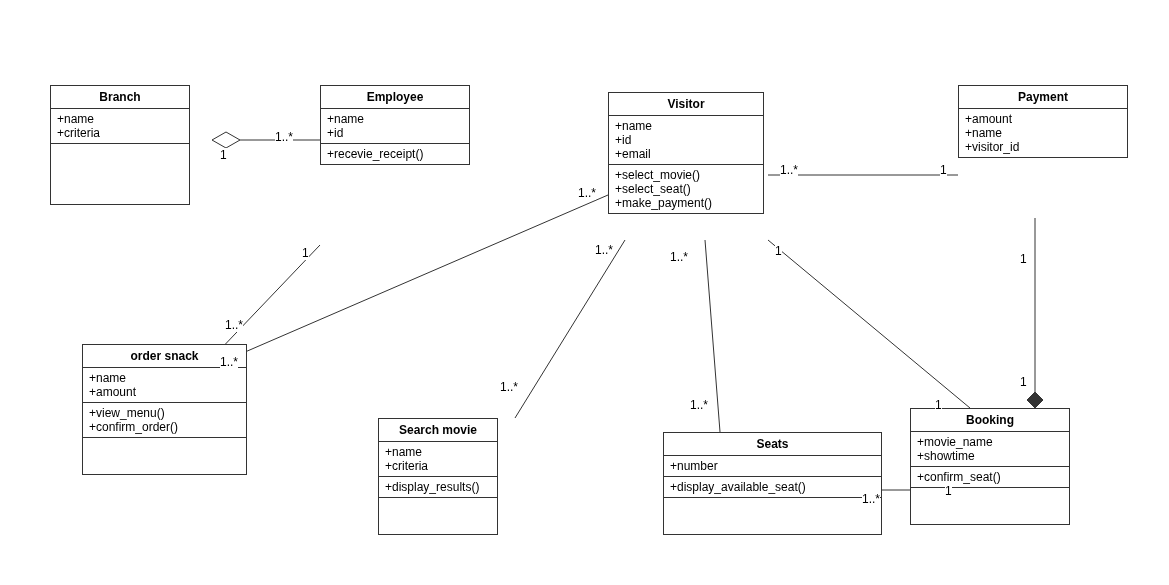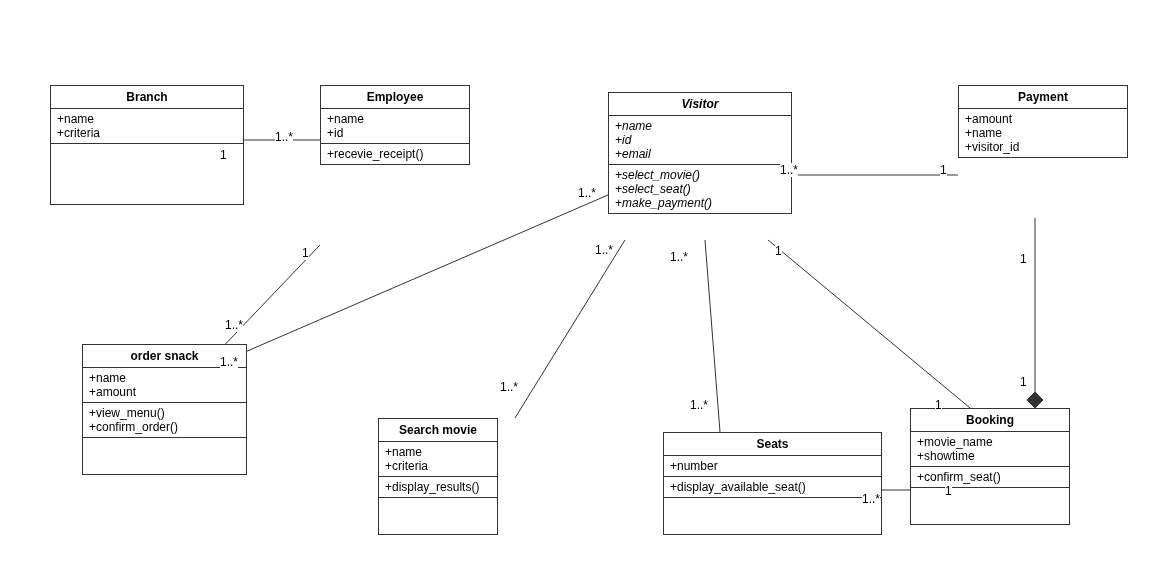--- a/index.html
+++ b/index.html
@@ -65,41 +65,41 @@
   <line x1="705" y1="240" x2="720" y2="432" stroke="#333"></line>
 
   <line x1="768" y1="240" x2="970" y2="408" stroke="#333"></line>
 
   <line x1="858" y1="490" x2="962" y2="490" stroke="#333"></line>
 
   <line x1="1035" y1="218" x2="1035" y2="392" stroke="#333"></line>
   <polygon points="1035,392 1027,400 1035,408 1043,400" fill="#333" stroke="#333"></polygon>
 </svg>
 
-<div class="class-box" style="left:50px; top:85px; width:194px; height:120px;">
+<div class="class-box" style="left:50px; top:85px; width:140px; height:120px;">
   <div class="class-title">Branch</div>
   <div class="class-section">
     <div class="attr">+name</div>
     <div class="attr">+criteria</div>
   </div>
   <div class="class-section" style="min-height:40px;"></div>
 </div>
 
 <div class="class-box" style="left:320px; top:85px; width:150px;">
   <div class="class-title">Employee</div>
   <div class="class-section">
     <div class="attr">+name</div>
     <div class="attr">+id</div>
   </div>
   <div class="class-section">
     <div class="attr">+recevie_receipt()</div>
   </div>
 </div>
 
-<div class="class-box" style="left:608px; top:92px; width:184px;font-style:italic;">
+<div class="class-box" style="left:608px; top:92px; width:156px;">
   <div class="class-title">Visitor</div>
   <div class="class-section">
     <div class="attr">+name</div>
     <div class="attr">+id</div>
     <div class="attr">+email</div>
   </div>
   <div class="class-section">
     <div class="attr">+select_movie()</div>
     <div class="attr">+select_seat()</div>
     <div class="attr">+make_payment()</div>

